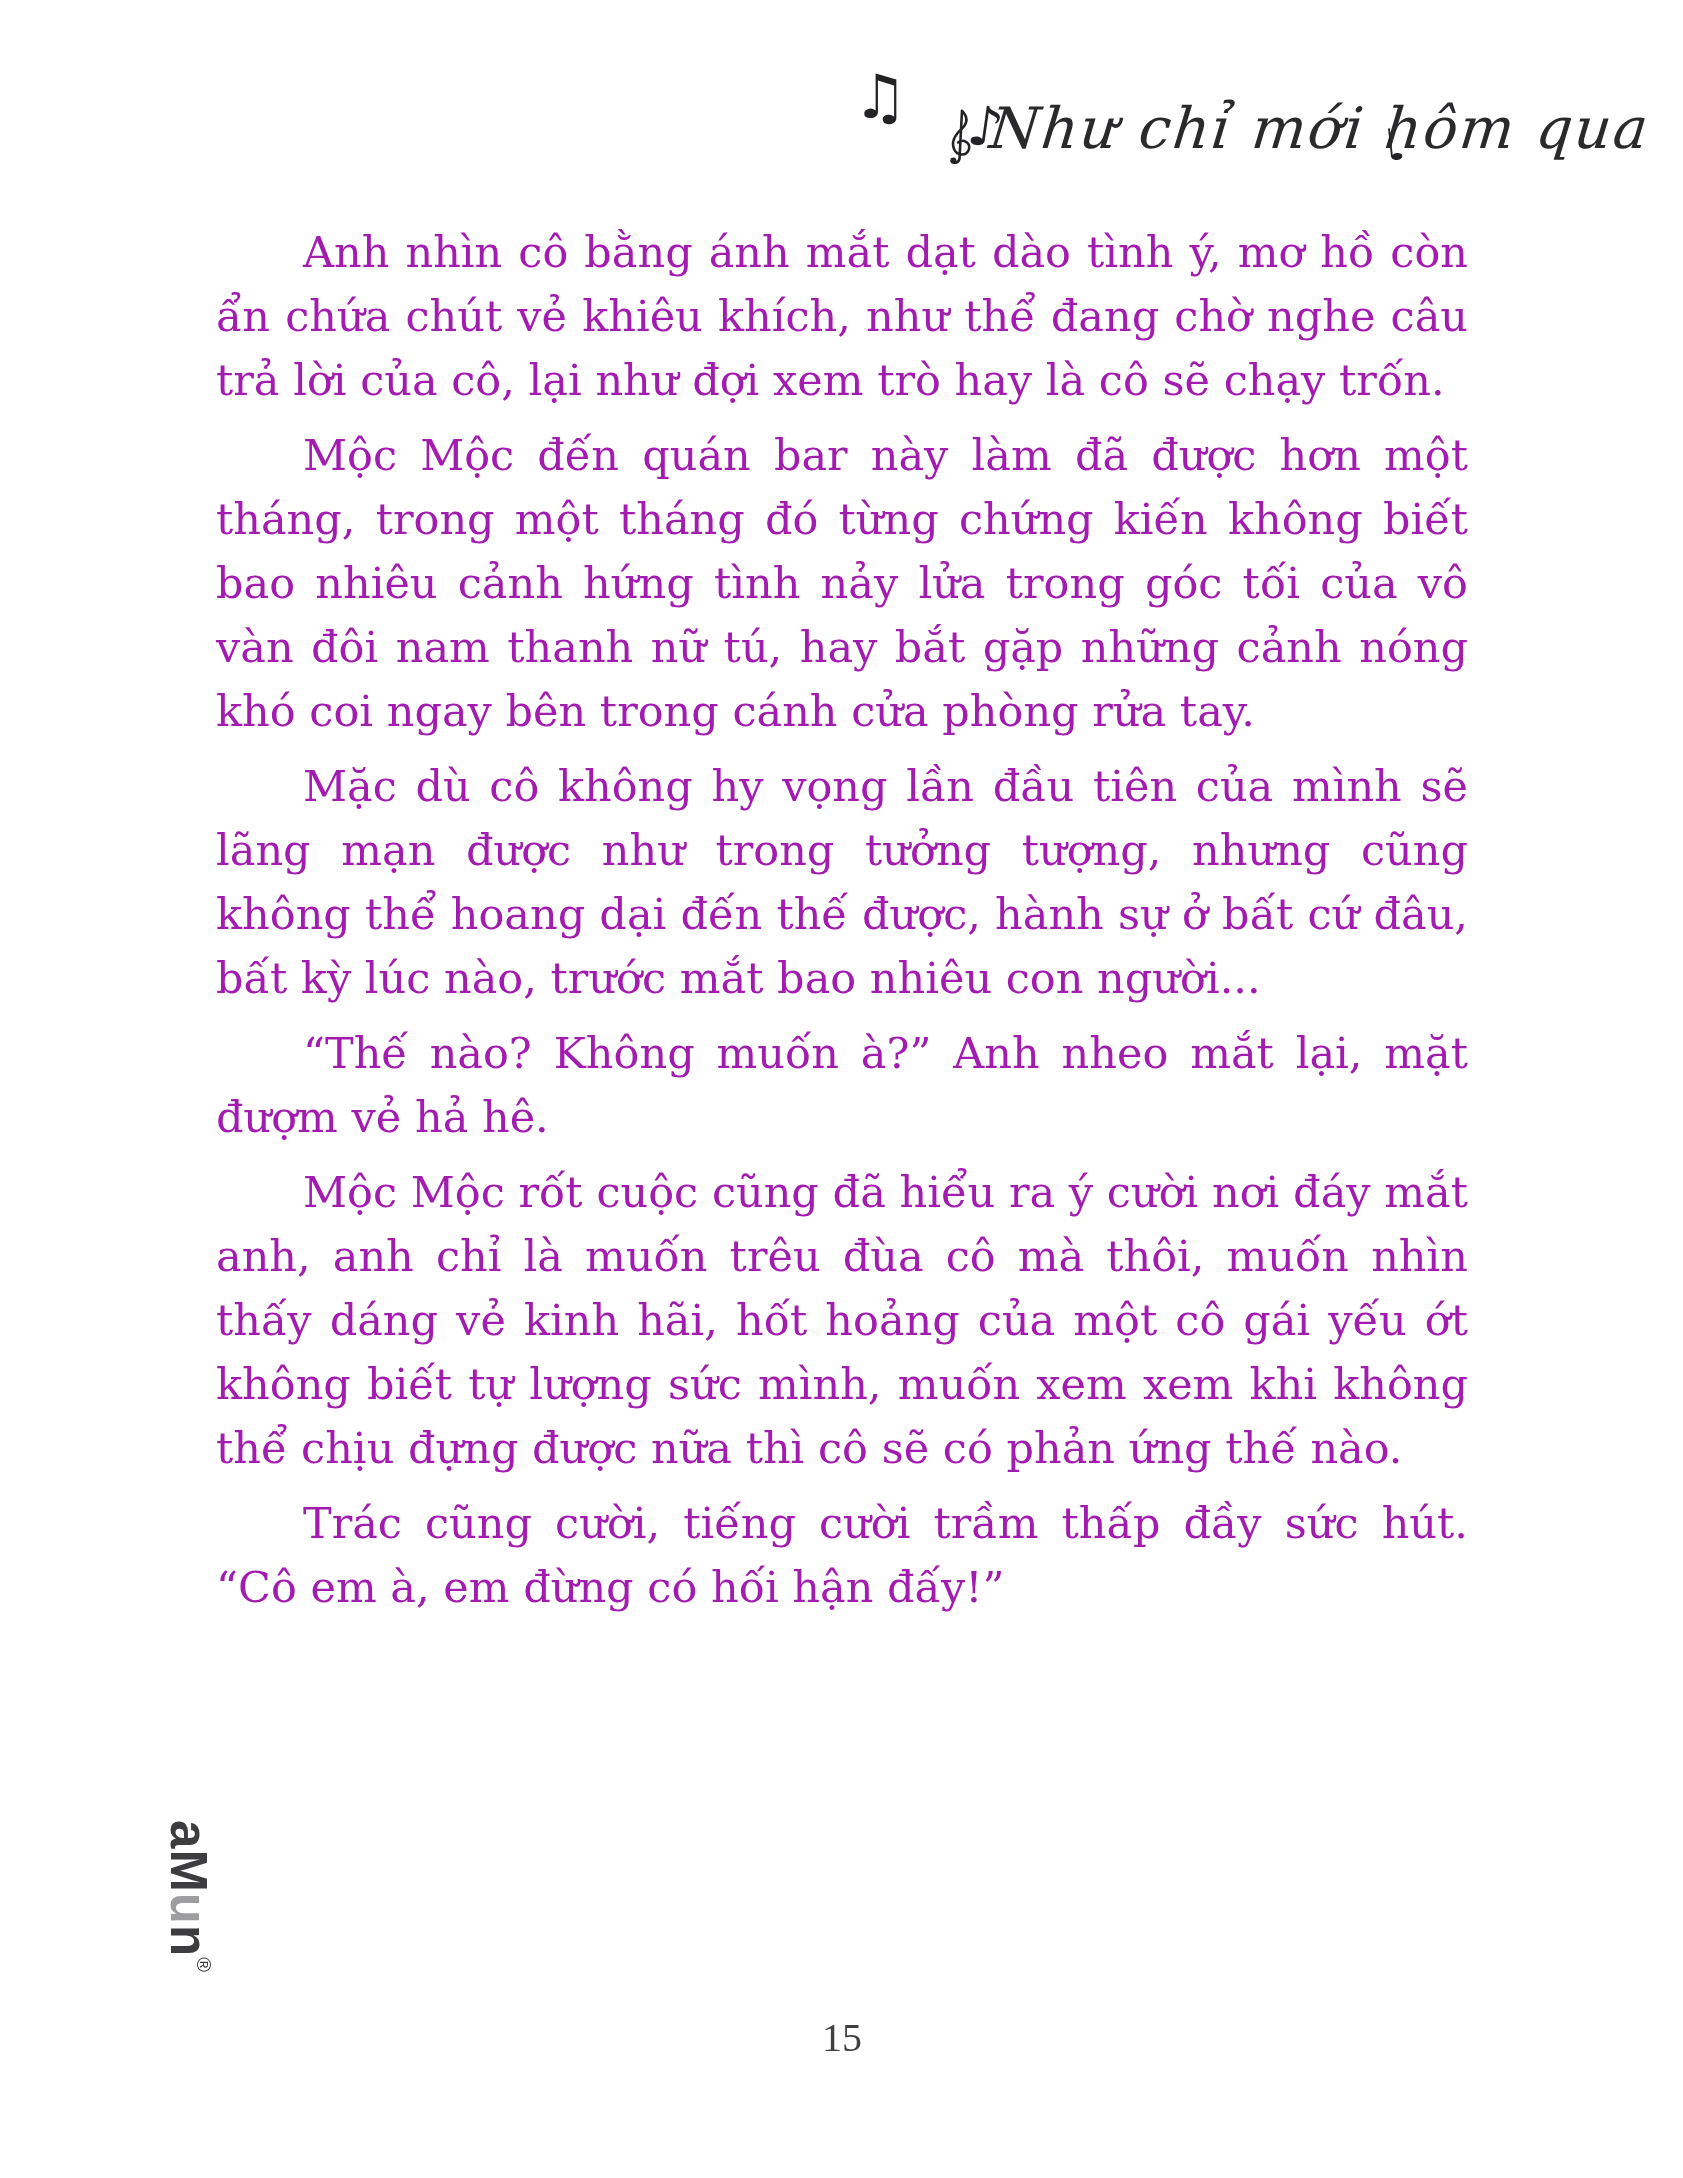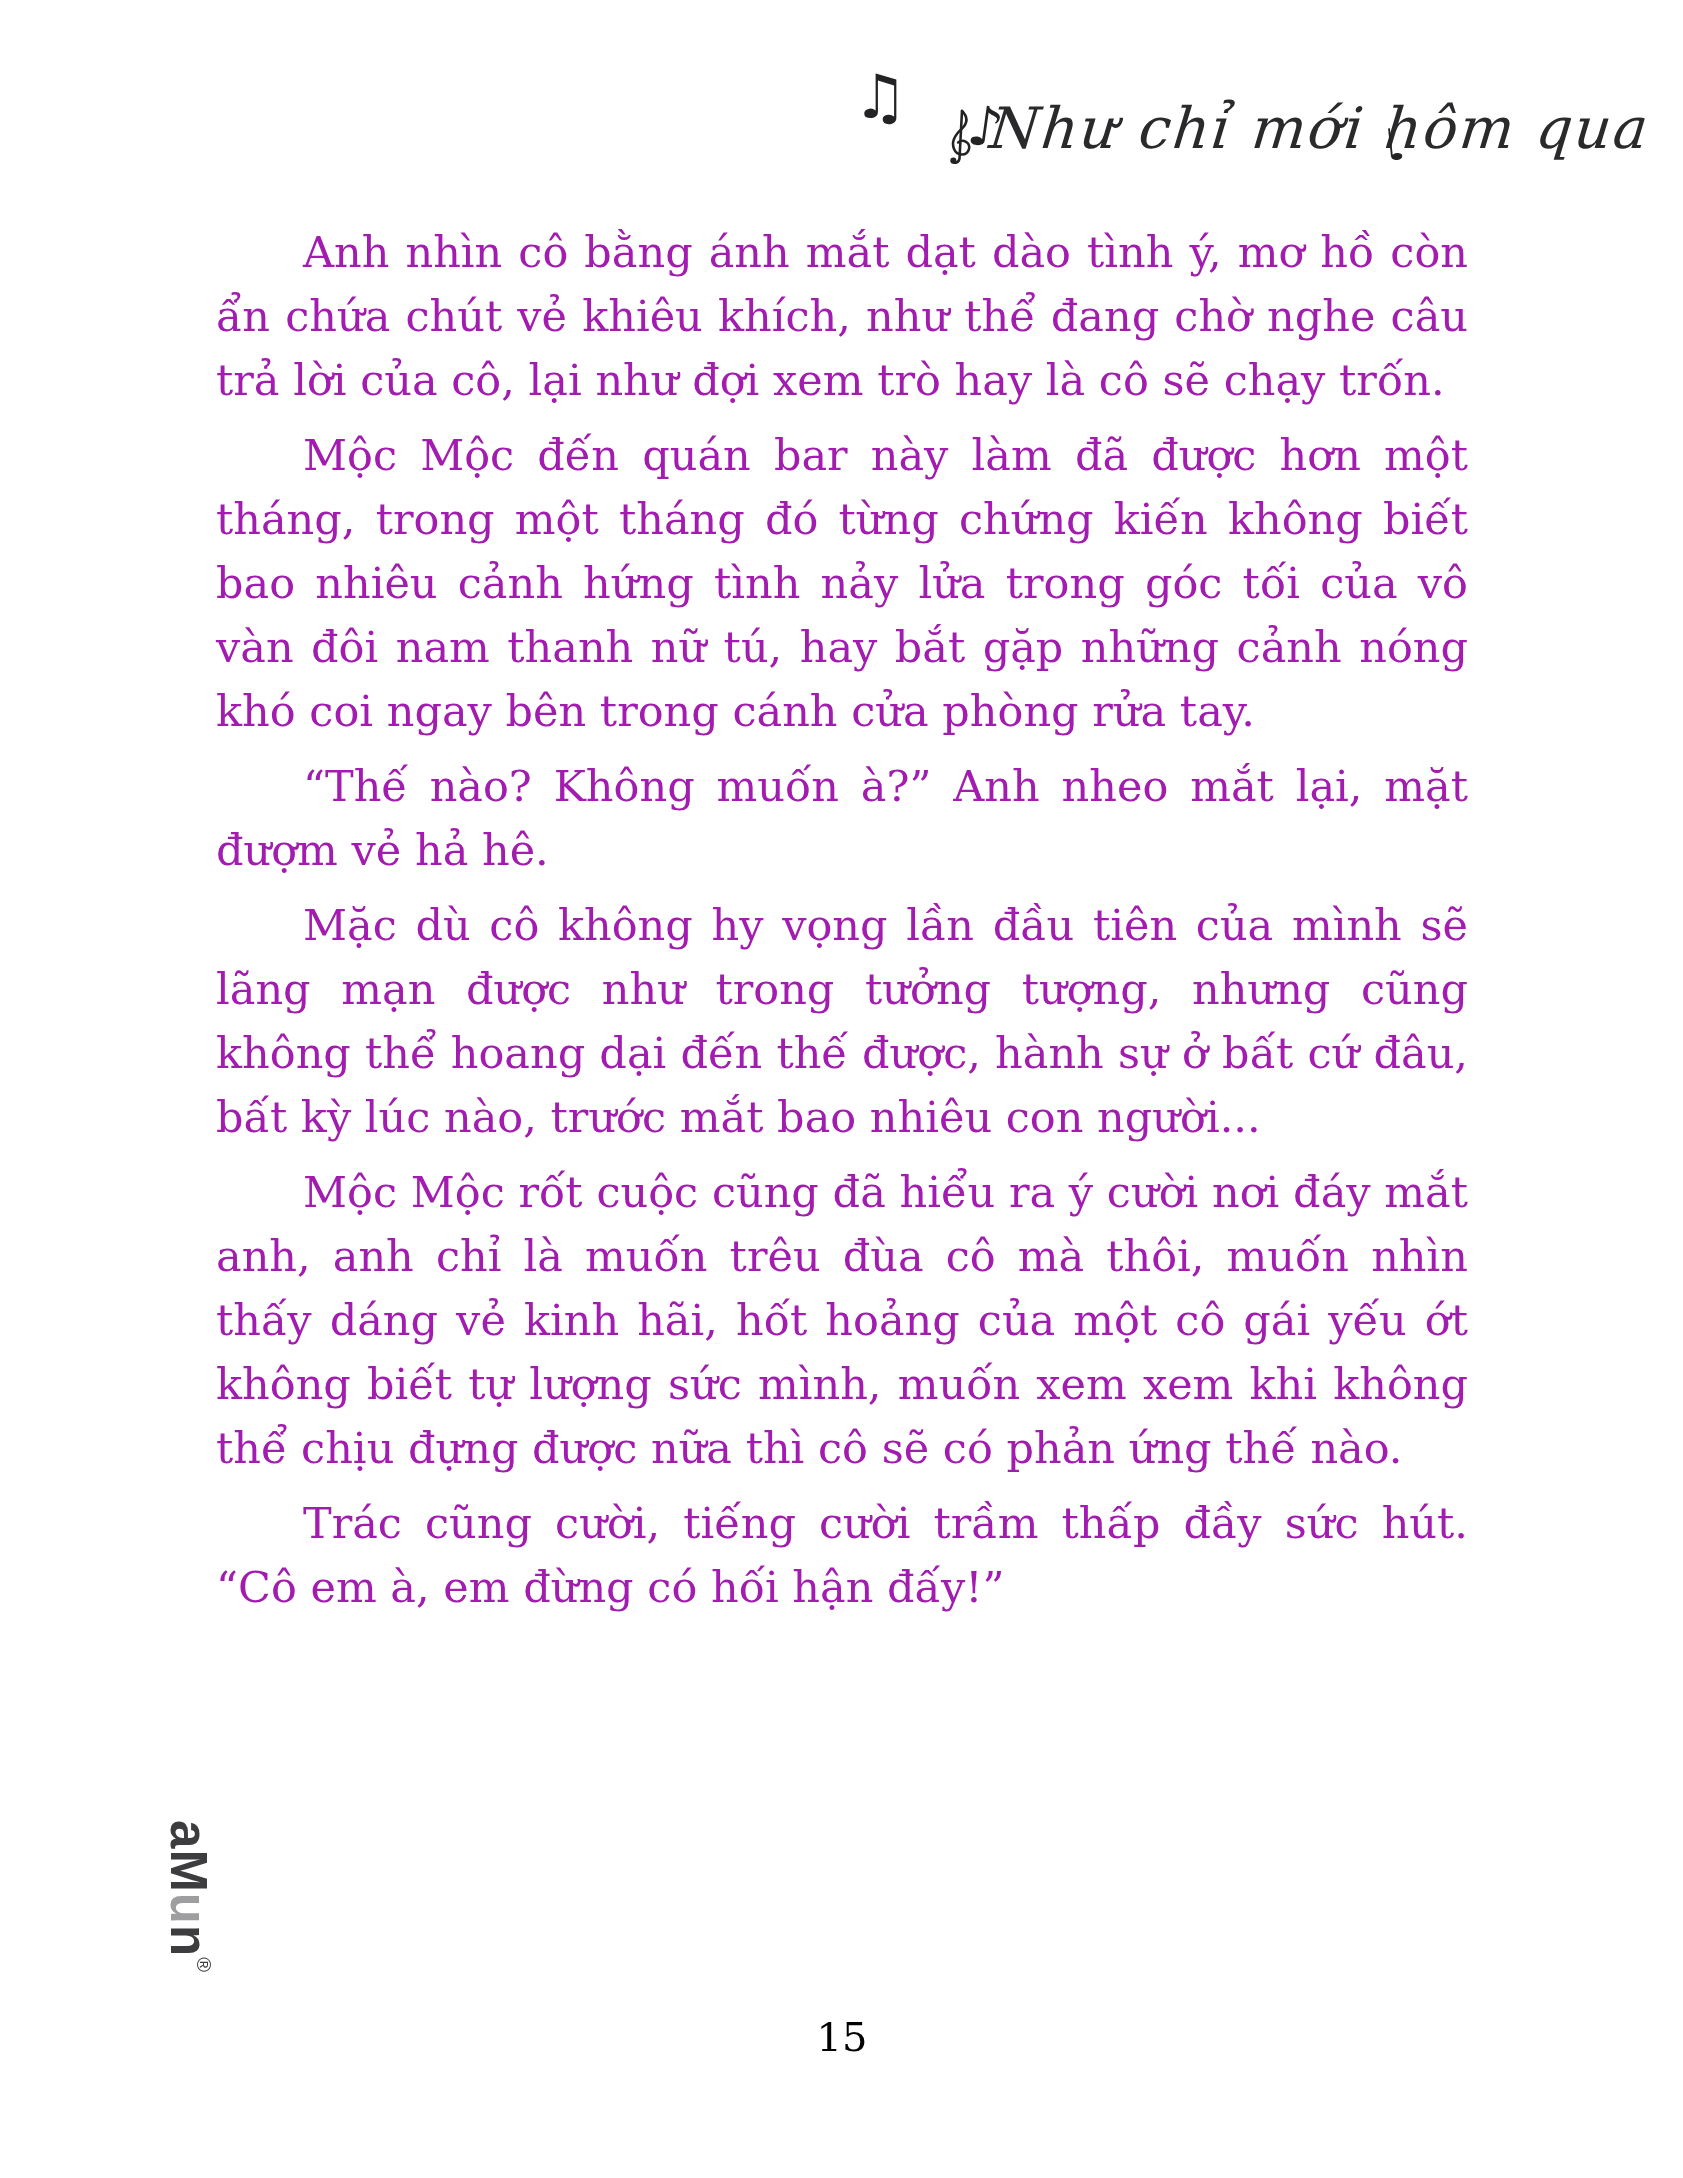--- a/index.html
+++ b/index.html
@@ -97,21 +97,22 @@
     font-weight: normal;
   }
 
   
   .page-number {
     position: absolute;
     left: 216px; top: 2014px;
     width: 1252px;
     text-align: center;
     font-size: 40px;
-    color: #000000;
+    color: #404040;
+    font-family: Liberation Serif, serif;
   }
 </style>
 </head>
 <body>
 
 <div class="page">
 
   <div class="running-head">
     <span class="note-beamed">♫</span>
     <span class="note-eighth">♪</span>
@@ -120,22 +121,22 @@
       <path d="M17 4 L 14.5 52 C 14.2 57, 7.5 58.5, 7 54" stroke="#232325" stroke-width="2.6" stroke-linecap="round"></path>
       <circle cx="8.2" cy="54.5" r="3.1" fill="#232325"></circle>
     </svg>
     <span class="head-title">Như chỉ mới hôm qua</span>
     <span class="note-suffix">♩</span>
   </div>
 
   <div class="body-text" id="body-text">
       <p><span>Anh nhìn cô bằng ánh mắt dạt dào tình ý, mơ hồ còn ẩn chứa chút vẻ khiêu khích, như thể đang chờ nghe câu trả lời của cô, lại như đợi xem trò hay là cô sẽ chạy trốn.</span></p>
       <p><span>Mộc Mộc đến quán bar này làm đã được hơn một tháng, trong một tháng đó từng chứng kiến không biết bao nhiêu cảnh hứng tình nảy lửa trong góc tối của vô vàn đôi nam thanh nữ tú, hay bắt gặp những cảnh nóng khó coi ngay bên trong cánh cửa phòng rửa tay.</span></p>
+      <p><span>Mặc dù cô không hy vọng lần đầu tiên của mình sẽ lãng mạn được như trong tưởng tượng, nhưng cũng không thể hoang dại đến thế được, hành sự ở bất cứ đâu, bất kỳ lúc nào, trước mắt bao nhiêu con người...</span></p>
       <p><span>“Thế nào? Không muốn à?” Anh nheo mắt lại, mặt đượm vẻ hả hê.</span></p>
-      <p><span>Mặc dù cô không hy vọng lần đầu tiên của mình sẽ lãng mạn được như trong tưởng tượng, nhưng cũng không thể hoang dại đến thế được, hành sự ở bất cứ đâu, bất kỳ lúc nào, trước mắt bao nhiêu con người...</span></p>
       <p><span>Mộc Mộc rốt cuộc cũng đã hiểu ra ý cười nơi đáy mắt anh, anh chỉ là muốn trêu đùa cô mà thôi, muốn nhìn thấy dáng vẻ kinh hãi, hốt hoảng của một cô gái yếu ớt không biết tự lượng sức mình, muốn xem xem khi không thể chịu đựng được nữa thì cô sẽ có phản ứng thế nào.</span></p>
       <p><span>Trác cũng cười, tiếng cười trầm thấp đầy sức hút. “Cô em à, em đừng có hối hận đấy!”</span></p>
     </div>
 
   <div class="logo" id="logo"><span style="color: rgb(61, 61, 63);">a</span><span style="color: rgb(61, 61, 63);">M</span><span style="color: rgb(158, 158, 160);">u</span><span style="color: rgb(61, 61, 63);">n</span><span class="reg" style="color: rgb(61, 61, 63);">®</span></div>
 
   <div class="page-number">15</div>
 
 </div>
 

